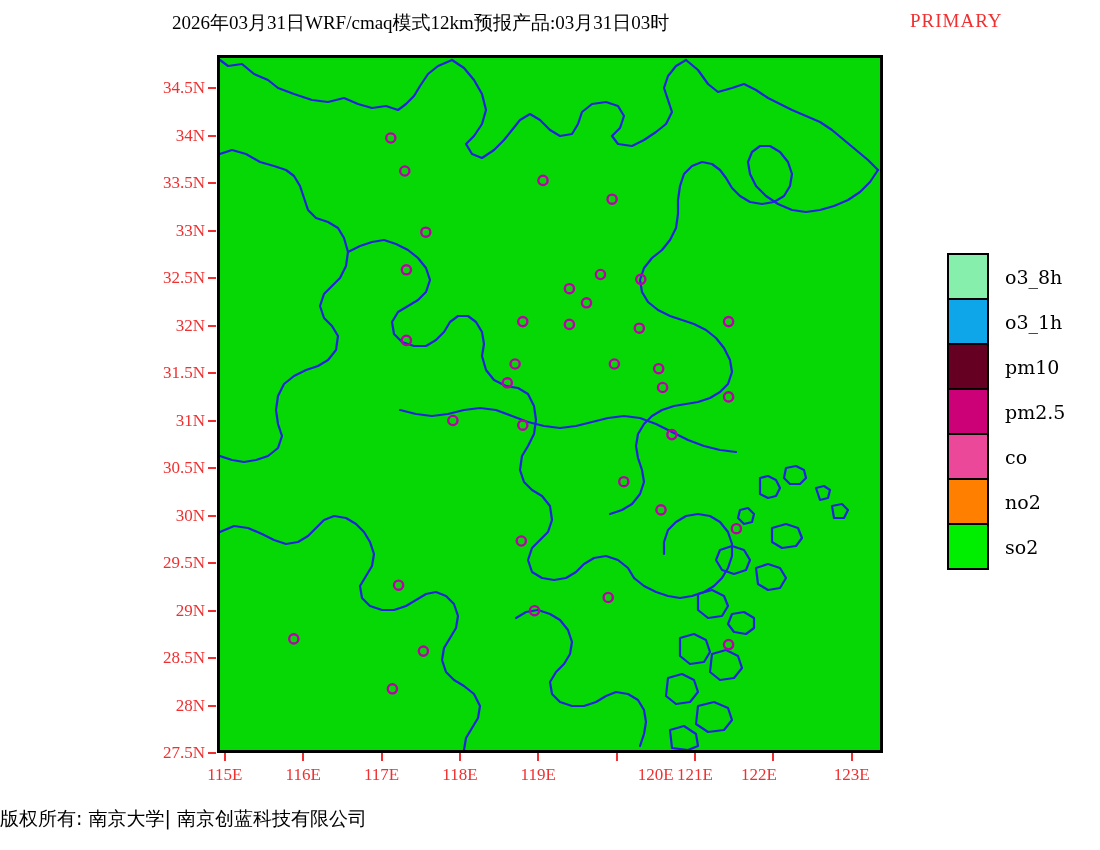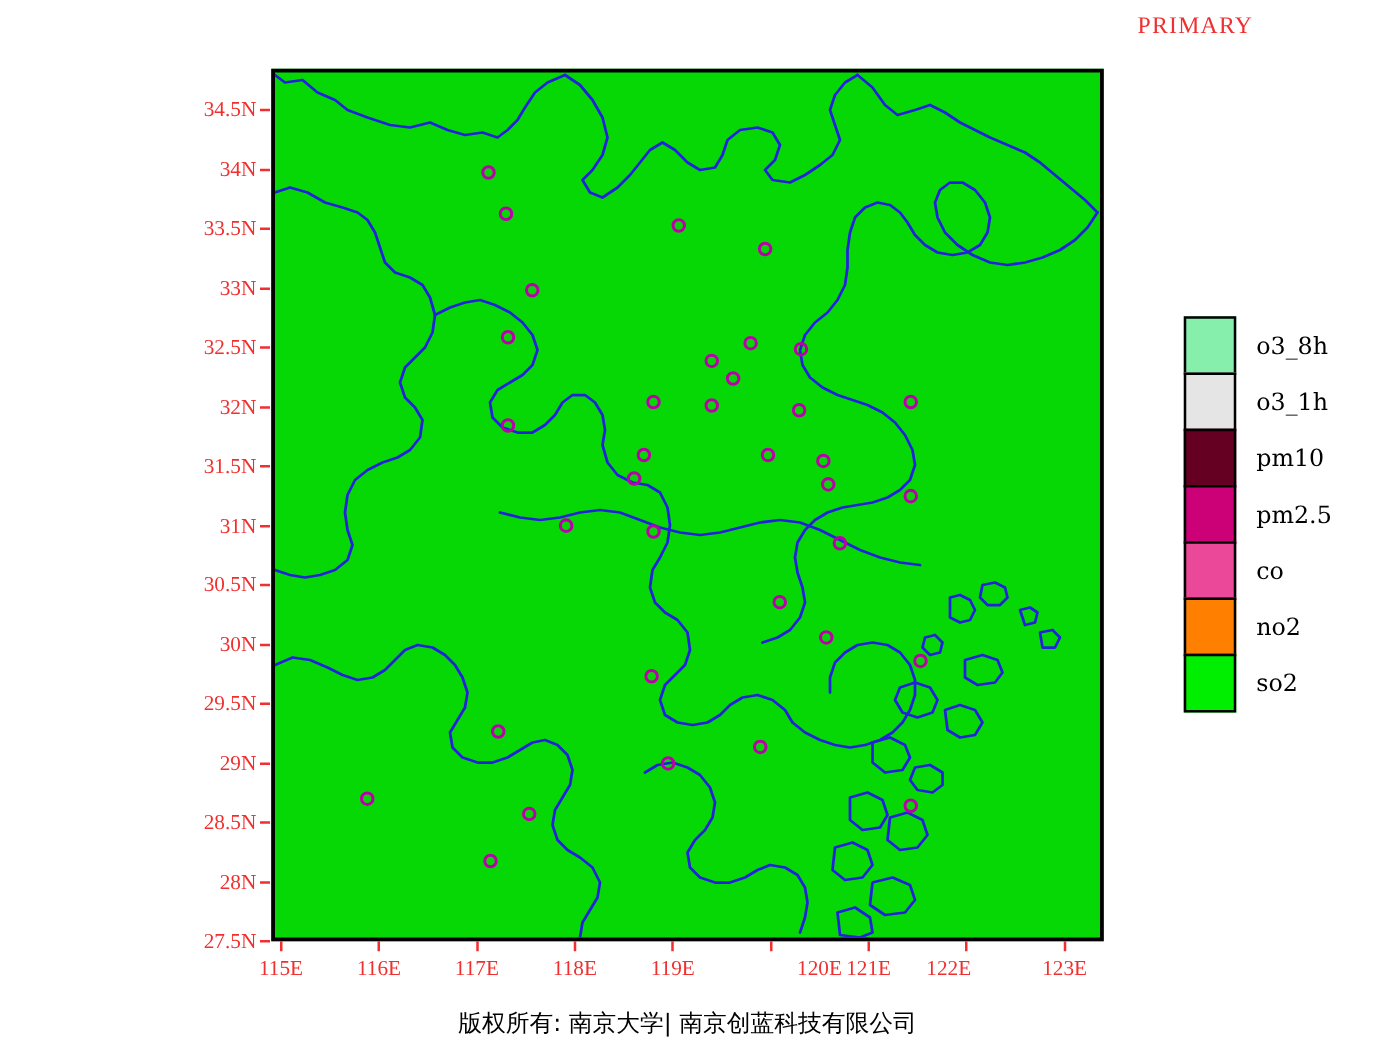--- a/index.html
+++ b/index.html
@@ -29,28 +29,29 @@
   
   #legend{position:absolute;left:947px;top:253px;width:42px;}
   .legend-swatch{width:42px;height:47px;border:2px solid #000;box-sizing:border-box;
                  margin-top:-2px;position:relative;}
   .legend-swatch:first-child{margin-top:0;}
   .legend-text{position:absolute;left:56px;top:50%;transform:translateY(-50%);
                font-size:19px;color:#000;white-space:nowrap;
                font-family:"DejaVu Serif",serif;}
 
   
-  #footer{position:absolute;left:0;top:806px;width:1100px;text-align:center;
+  #footer{position:absolute;left:0;top:806px;width:1100px;text-align:left;
           font-size:19px;color:#000;font-family:"DejaVu Sans",sans-serif;}
   #footer span{display:inline-block;}
 </style>
 </head>
 <body>
 
 <div id="title-bar">
+  <div id="title-main">2026年03月31日WRF/cmaq模式12km预报产品:03月31日03时</div>
   <div id="title-primary">PRIMARY</div>
 </div>
 
 <div id="map-panel">
   <svg id="map-svg" viewBox="0 0 660 692" preserveAspectRatio="none">
     <g id="boundaries" fill="none" stroke="#2222dd" stroke-width="2.2" stroke-linejoin="round" stroke-linecap="round">
 
       <path d="M0,2 L8,8 L22,6 L34,16 L48,22 L58,30 L74,36 L92,42 L108,44 L124,40
                L138,46 L152,50 L166,48 L178,52 L186,46 L194,38 L200,28 L208,16
                L218,8 L232,2"></path>
@@ -217,21 +218,21 @@
     <div class="tick-x" style="left: 772.306px; top: 753px;"></div>
     <div class="axis-label xlabel" style="left: 759px; top: 765px; text-align: right;">122E</div>
     <div class="tick-x" style="left: 850.659px; top: 753px;"></div>
     <div class="axis-label xlabel" style="left: 851.659px; top: 765px;">123E</div>
   </div>
 
 <div id="legend">
     <div class="legend-swatch" style="background: #86efac;">
       <div class="legend-text">o3_8h</div>
     </div>
-    <div class="legend-swatch" style="background: #e5e5e5;">
+    <div class="legend-swatch" style="background: #0ea5e9;">
       <div class="legend-text">o3_1h</div>
     </div>
     <div class="legend-swatch" style="background: rgb(102, 0, 34);">
       <div class="legend-text">pm10</div>
     </div>
     <div class="legend-swatch" style="background: rgb(204, 0, 119);">
       <div class="legend-text">pm2.5</div>
     </div>
     <div class="legend-swatch" style="background: #ec4899;">
       <div class="legend-text">co</div>

